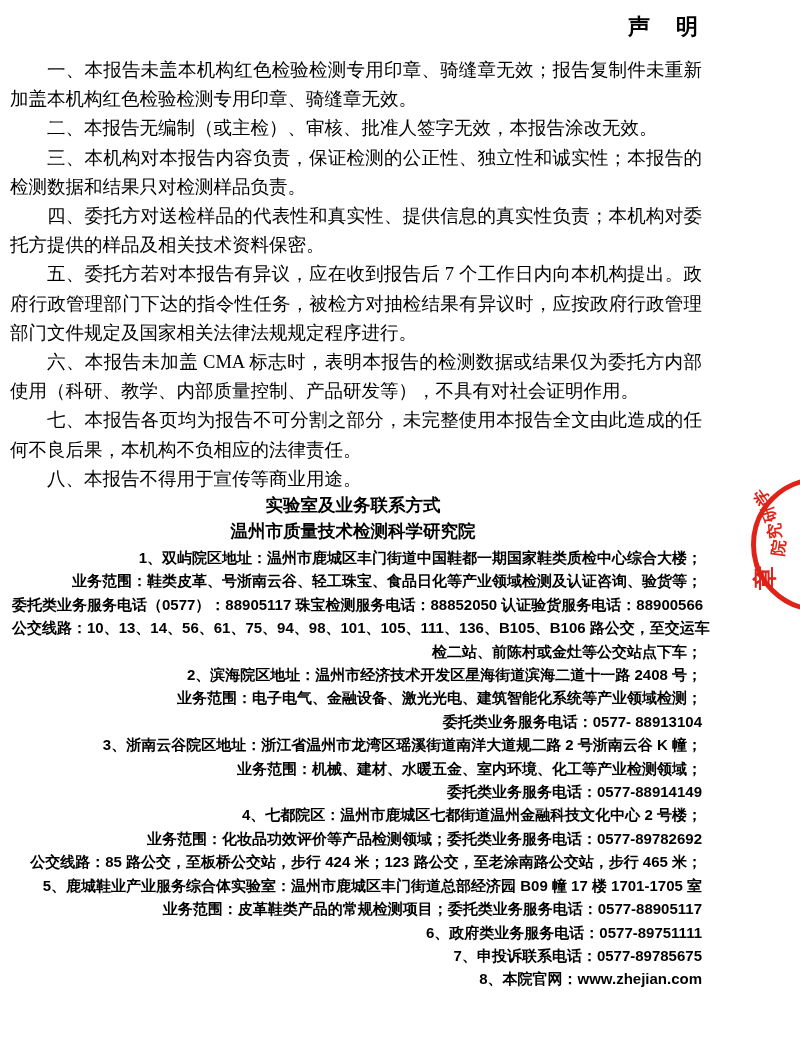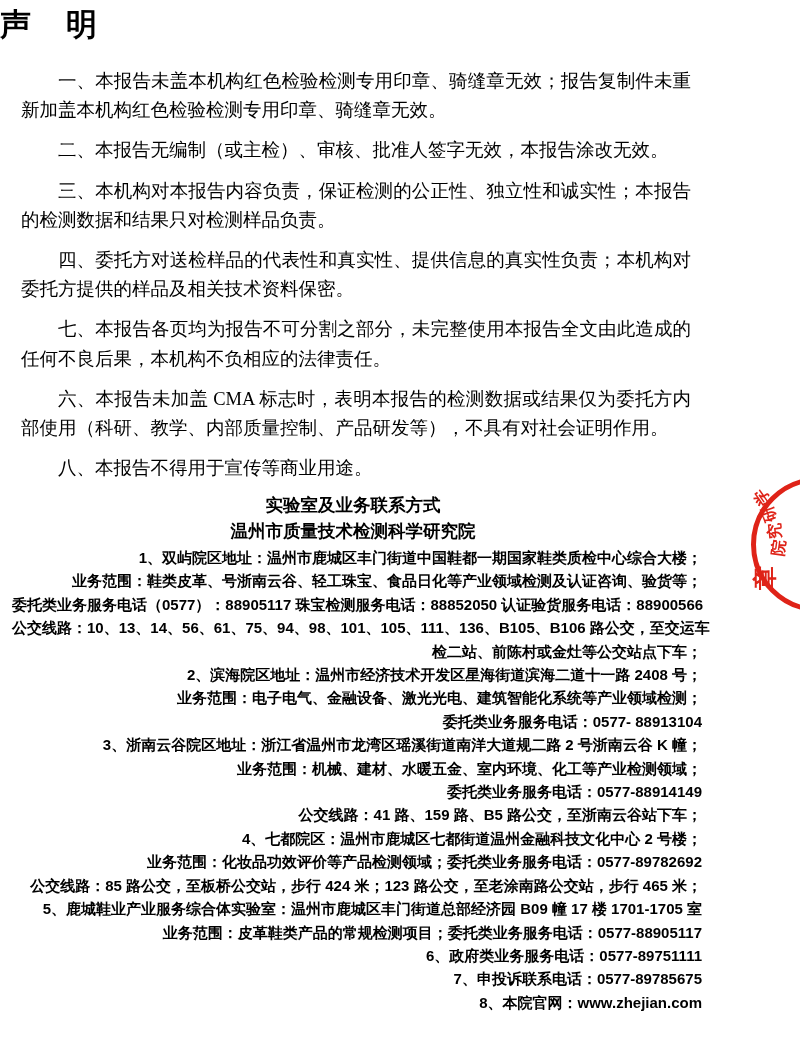--- a/index.html
+++ b/index.html
@@ -10,41 +10,41 @@
     background: #ffffff;
     overflow: hidden;
     color: #000000;
   }
   .doc-title {
     position: absolute;
     top: 8px;
     left: 0;
     width: 700px;
     margin: 0;
-    text-align: left;
-    font-family: Liberation Mono, monospace;
+    text-align: right;
+    font-family: Liberation Sans, sans-serif;
     font-weight: bold;
-    font-size: 31px;
+    font-size: 22px;
     line-height: 38px;
     letter-spacing: 2px;
   }
   .statements {
     position: absolute;
     top: 56px;
     left: 10px;
     width: 692px;
     height: 438px;
     overflow: hidden;
     font-family: "Liberation Serif", "DejaVu Serif", serif;
     font-size: 18.5px;
     line-height: 29.2px;
     text-align: justify;
   }
   .statements p {
-    margin: 11px;
+    margin: 0;
     text-indent: 2em;
   }
   .contact {
     position: absolute;
     top: 492px;
     left: 12px;
     width: 690px;
     font-family: "Liberation Sans", "DejaVu Sans", sans-serif;
     font-weight: bold;
     font-size: 15px;
@@ -92,41 +92,41 @@
 
 <div class="page">
 
   <h1 class="doc-title">声　明</h1>
 
   <div class="statements">
     <p>一、本报告未盖本机构红色检验检测专用印章、骑缝章无效；报告复制件未重新加盖本机构红色检验检测专用印章、骑缝章无效。</p>
     <p>二、本报告无编制（或主检）、审核、批准人签字无效，本报告涂改无效。</p>
     <p>三、本机构对本报告内容负责，保证检测的公正性、独立性和诚实性；本报告的检测数据和结果只对检测样品负责。</p>
     <p>四、委托方对送检样品的代表性和真实性、提供信息的真实性负责；本机构对委托方提供的样品及相关技术资料保密。</p>
+    <p>五、委托方若对本报告有异议，应在收到报告后 7 个工作日内向本机构提出。政府行政管理部门下达的指令性任务，被检方对抽检结果有异议时，应按政府行政管理部门文件规定及国家相关法律法规规定程序进行。</p>
+    <p>六、本报告未加盖 CMA 标志时，表明本报告的检测数据或结果仅为委托方内部使用（科研、教学、内部质量控制、产品研发等），不具有对社会证明作用。</p>
     <p>七、本报告各页均为报告不可分割之部分，未完整使用本报告全文由此造成的任何不良后果，本机构不负相应的法律责任。</p>
-    <p>六、本报告未加盖 CMA 标志时，表明本报告的检测数据或结果仅为委托方内部使用（科研、教学、内部质量控制、产品研发等），不具有对社会证明作用。</p>
     <p>八、本报告不得用于宣传等商业用途。</p>
   </div>
 
   <div class="contact">
     <p class="contact-heading">实验室及业务联系方式</p>
     <p class="contact-heading">温州市质量技术检测科学研究院</p>
     <div class="contact-lines">
       <div class="contact-line">1、双屿院区地址：温州市鹿城区丰门街道中国鞋都一期国家鞋类质检中心综合大楼；</div>
       <div class="contact-line">业务范围：鞋类皮革、号浙南云谷、轻工珠宝、食品日化等产业领域检测及认证咨询、验货等；</div>
       <div class="contact-line">委托类业务服务电话（0577）：88905117 珠宝检测服务电话：88852050 认证验货服务电话：88900566</div>
       <div class="contact-line">公交线路：10、13、14、56、61、75、94、98、101、105、111、136、B105、B106 路公交，至交运车</div>
       <div class="contact-line">检二站、前陈村或金灶等公交站点下车；</div>
       <div class="contact-line">2、滨海院区地址：温州市经济技术开发区星海街道滨海二道十一路 2408 号；</div>
       <div class="contact-line">业务范围：电子电气、金融设备、激光光电、建筑智能化系统等产业领域检测；</div>
       <div class="contact-line">委托类业务服务电话：0577- 88913104</div>
       <div class="contact-line">3、浙南云谷院区地址：浙江省温州市龙湾区瑶溪街道南洋大道规二路 2 号浙南云谷 K 幢；</div>
       <div class="contact-line">业务范围：机械、建材、水暖五金、室内环境、化工等产业检测领域；</div>
       <div class="contact-line">委托类业务服务电话：0577-88914149</div>
-      <div class="contact-line">公交线路：41 路、159 路、B5 路公交，至浙南云谷站下车；</div>
       <div class="contact-line">4、七都院区：温州市鹿城区七都街道温州金融科技文化中心 2 号楼；</div>
       <div class="contact-line">业务范围：化妆品功效评价等产品检测领域；委托类业务服务电话：0577-89782692</div>
       <div class="contact-line">公交线路：85 路公交，至板桥公交站，步行 424 米；123 路公交，至老涂南路公交站，步行 465 米；</div>
       <div class="contact-line">5、鹿城鞋业产业服务综合体实验室：温州市鹿城区丰门街道总部经济园 B09 幢 17 楼 1701-1705 室</div>
       <div class="contact-line">业务范围：皮革鞋类产品的常规检测项目；委托类业务服务电话：0577-88905117</div>
       <div class="contact-line">6、政府类业务服务电话：0577-89751111</div>
       <div class="contact-line">7、申投诉联系电话：0577-89785675</div>
       <div class="contact-line">8、本院官网：www.zhejian.com</div>
     </div>
   </div>

